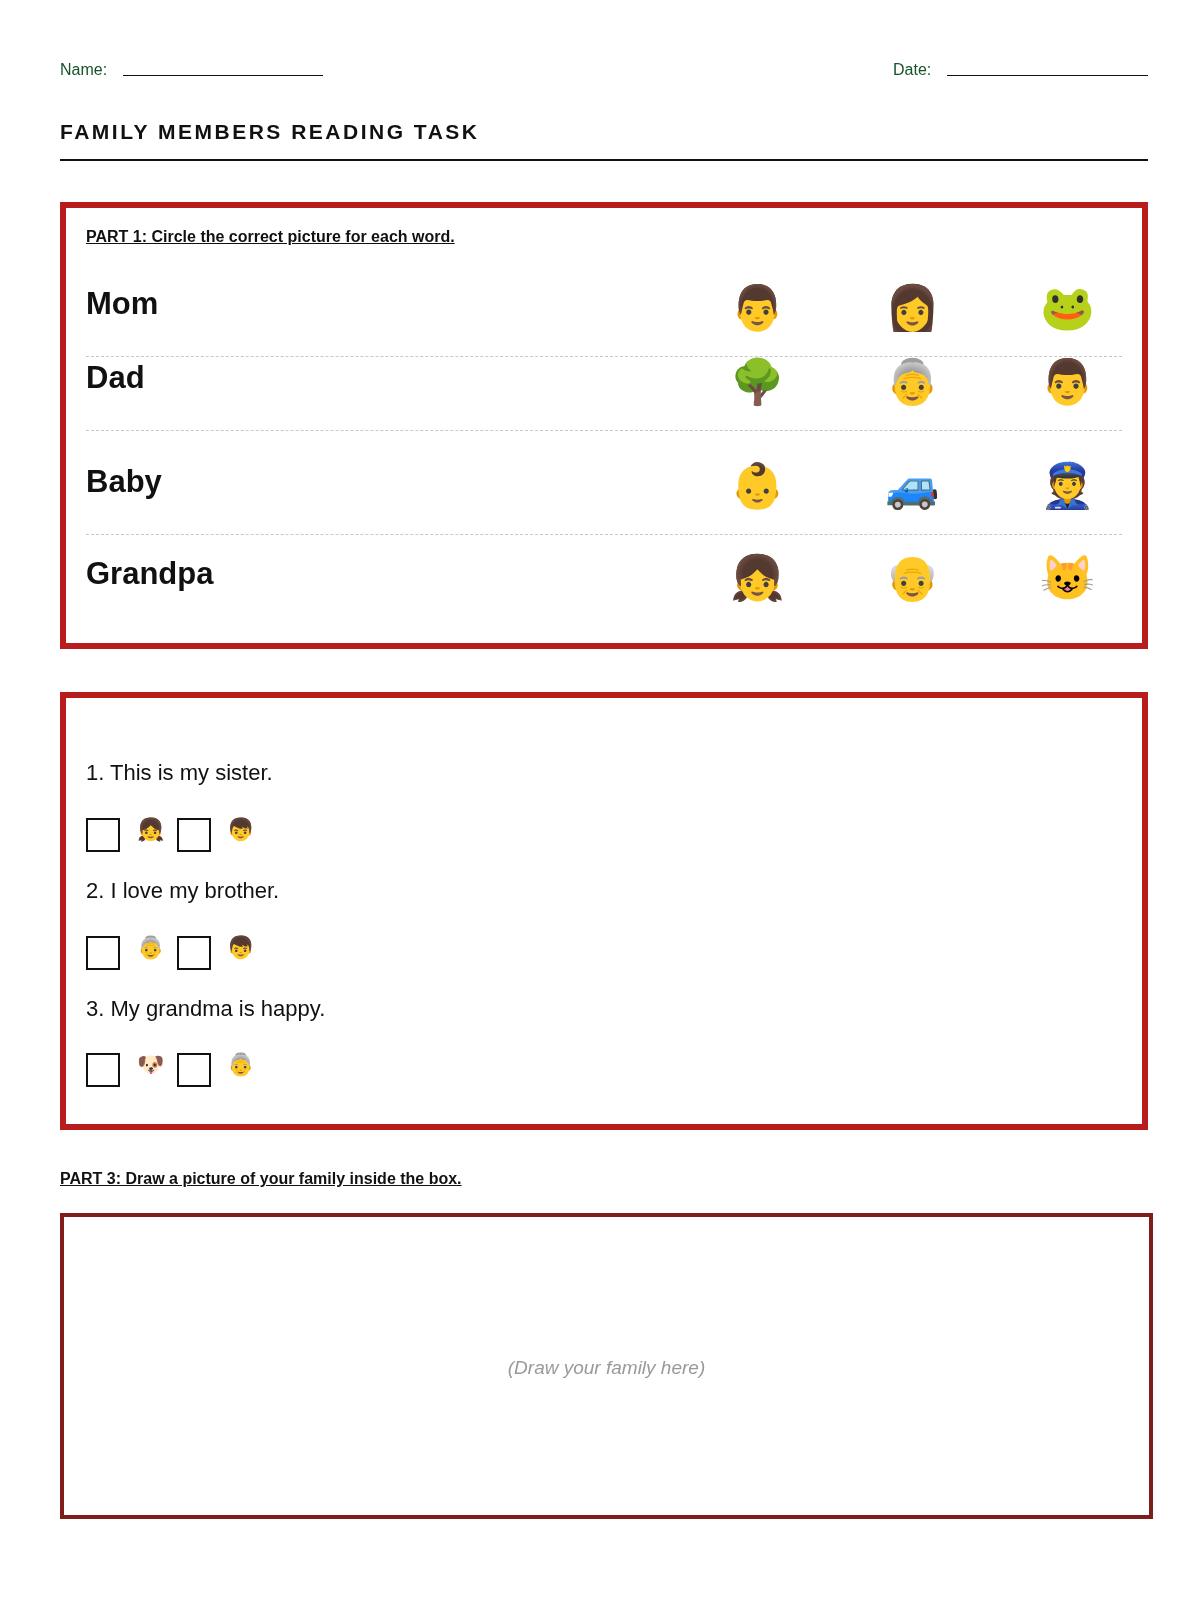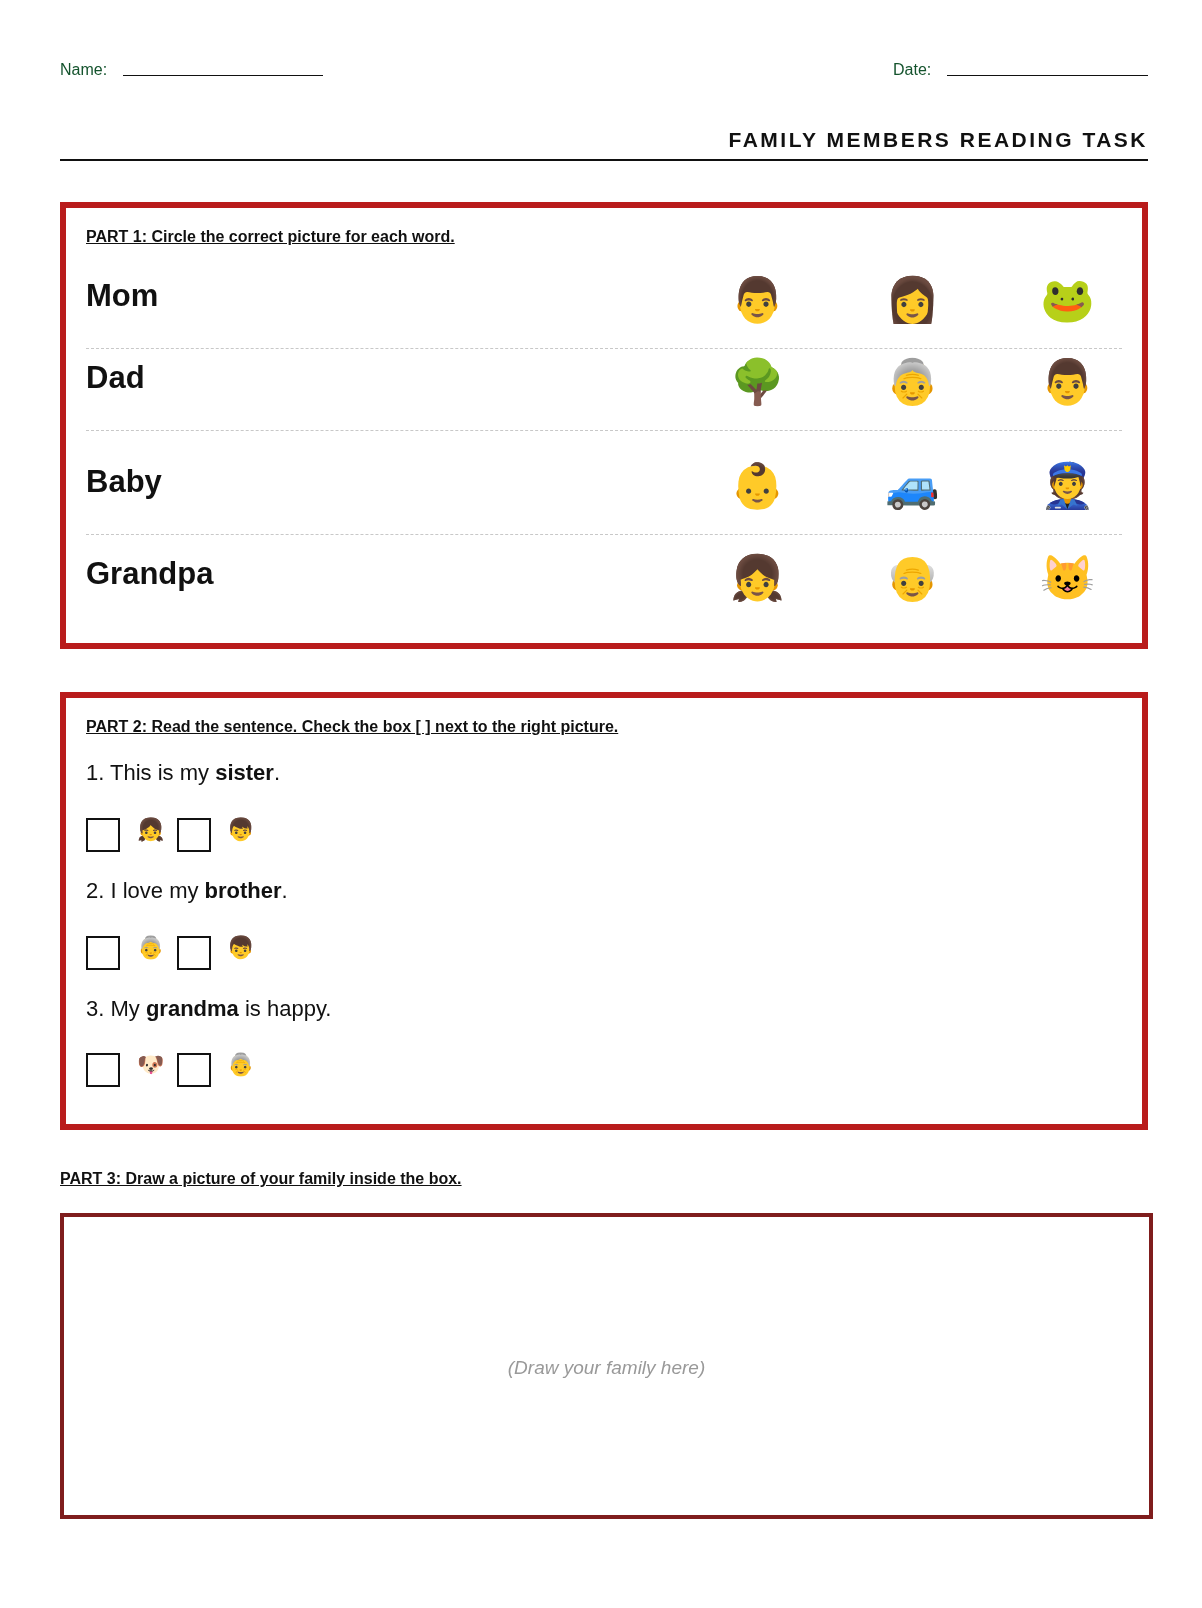--- a/index.html
+++ b/index.html
@@ -1,49 +1,49 @@
 <!DOCTYPE html>
 <html><head>
 <meta charset="utf-8">
 <style>
   html, body { margin: 0; padding: 0; background: #ffffff; }
   body { width: 1202px; height: 1608px; position: relative; font-family: "Liberation Sans", sans-serif; color: #111; }
   .abs { position: absolute; }
   .hdr-label { font-size: 16px; color: #14532d; }
   .hdr-line { position: absolute; height: 0; border-bottom: 1px solid #111; }
-  .title { position: absolute; left: 60px; width: 1088px; top: 128px; text-align: right; font-weight: bold; font-size: 21px; letter-spacing: 2.5px; }
+  .title { position: absolute; left: 60px; width: 1088px; top: 120px; text-align: left; font-weight: bold; font-size: 21px; letter-spacing: 2.5px; }
   .title-rule { position: absolute; left: 60px; width: 1088px; top: 159px; height: 2px; background: #111; }
   .box { position: absolute; border: 6px solid #b91c1c; box-sizing: border-box; }
   .part-head { position: absolute; font-weight: bold; font-size: 16px; text-decoration: underline; white-space: nowrap; }
   .row { position: absolute; left: 20px; right: 20px; height: 92px; }
   .row.sep { border-bottom: 1px dashed #c8c8c8; }
   .word { position: absolute; left: 0; top: 22px; font-weight: bold; font-size: 31px; }
   .pic { position: absolute; top: 14px; width: 60px; height: 60px; font-size: 44px; line-height: 60px; text-align: center; }
   .sentence { position: absolute; left: 20px; font-size: 22px; }
-  .sentence b { font-weight: bold; }
+  .sentence b { font-weight: normal; }
   .chk { position: absolute; width: 34px; height: 34px; border: 2px solid #111; box-sizing: border-box; }
   .mini { position: absolute; width: 30px; height: 30px; font-size: 22px; line-height: 30px; text-align: center; }
   .draw-box { position: absolute; left: 60px; top: 1213px; width: 1093px; height: 306px; border: 4px solid #7f1d1d; box-sizing: border-box; padding-left: 16px; }
   .draw-hint { position: absolute; left: 0; right: 0; top: 140px; text-align: center; font-style: italic; font-size: 19px; color: #999; }
 </style>
 </head>
 <body>
 
 <span class="abs hdr-label" style="left:60px; top:61px;">Name:</span>
 <div class="hdr-line" style="left:123px; width:200px; top:75px;"></div>
 <span class="abs hdr-label" style="left:893px; top:61px;">Date:</span>
 <div class="hdr-line" style="left:947px; width:201px; top:75px;"></div>
 
 <div class="title">FAMILY MEMBERS READING TASK</div>
 <div class="title-rule"></div>
 
 <div class="box" style="left:60px; top:202px; width:1088px; height:447px;">
   <div class="part-head" style="left:20px; top:20px;">PART 1: Circle the correct picture for each word.</div>
 
-  <div class="row sep" style="top:48px;">
+  <div class="row sep" style="top:56px;">
     <div class="word">Mom</div>
     <div class="pic" style="left:642px;">👨</div>
     <div class="pic" style="left:797px;">👩</div>
     <div class="pic" style="left:952px;">🐸</div>
   </div>
 
   <div class="row sep" style="top:130px;">
     <div class="word">Dad</div>
     <div class="pic" style="left:642px;">🌳</div>
     <div class="pic" style="left:797px;">👵</div>
@@ -59,21 +59,20 @@
 
   <div class="row" style="top:326px;">
     <div class="word">Grandpa</div>
     <div class="pic" style="left:642px;">👧</div>
     <div class="pic" style="left:797px;">👴</div>
     <div class="pic" style="left:952px;">😺</div>
   </div>
 </div>
 
 <div class="box" style="left:60px; top:692px; width:1088px; height:438px;">
-  <div class="part-head" style="left:20px; top:20px;">PART 2: Read the sentence. Check the box [ ] next to the right picture.</div>
 
   <div class="sentence" style="top:62px;">
     <span>1. This is my </span><b>sister</b><span>.</span>
   </div>
   <div class="chk" style="left:20px; top:120px;"></div>
   <div class="mini" style="left:70px; top:117px;">👧</div>
   <div class="chk" style="left:111px; top:120px;"></div>
   <div class="mini" style="left:160px; top:117px;">👦</div>
 
   <div class="sentence" style="top:180px;">

